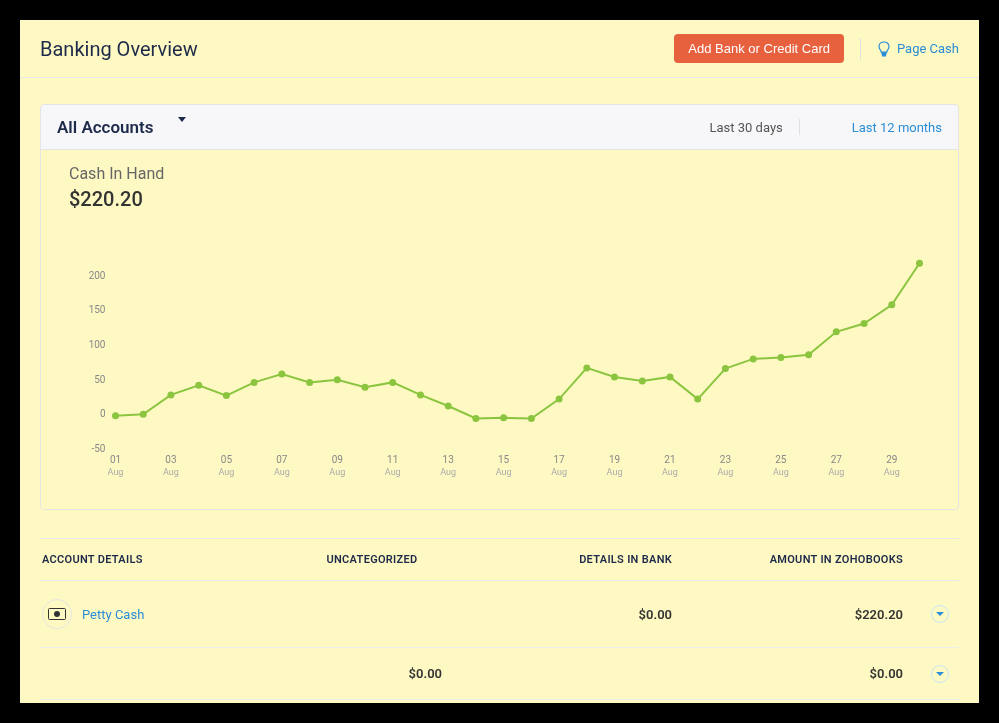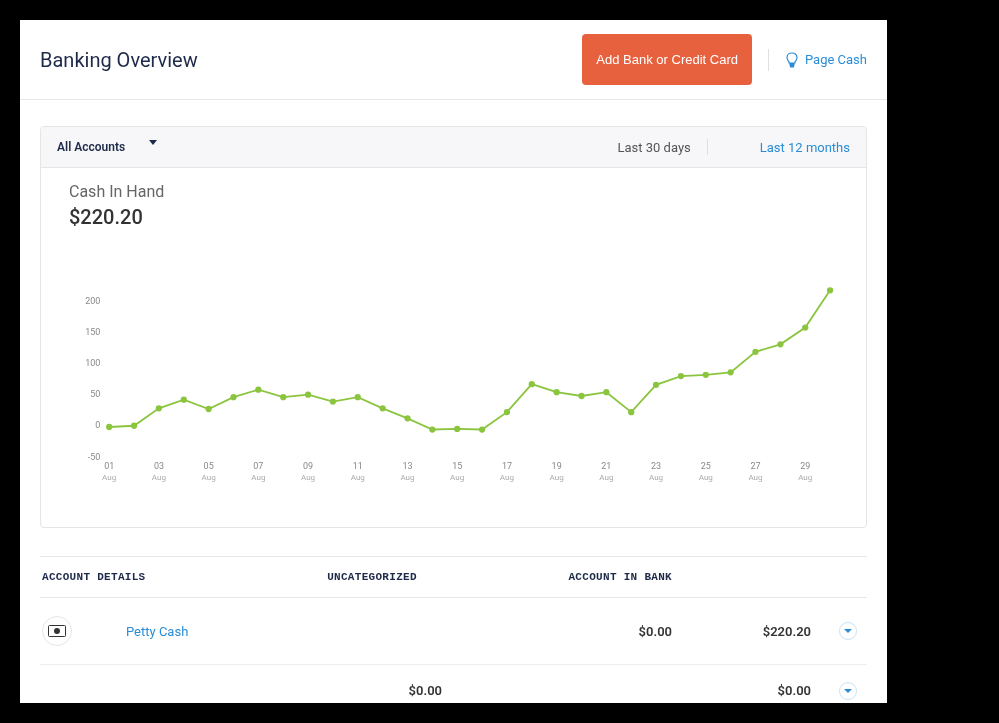--- a/index.html
+++ b/index.html
@@ -1,52 +1,52 @@
 <!DOCTYPE html>
 <html><head>
 <meta charset="utf-8">
 <style>
 * { box-sizing: border-box; margin: 0; padding: 0; }
 body { background: #000; padding: 20px; font-family: -apple-system, BlinkMacSystemFont, "Segoe UI", Roboto, Helvetica, Arial, sans-serif; }
-.app { background: #ffffff; width: 867px; height: 683px; overflow: hidden; }
+.app { background: #fef9c3; width: 959px; height: 683px; overflow: hidden; }
 .header { display: flex; align-items: center; justify-content: space-between; padding: 14px 20px 14px 20px; border-bottom: 1px solid #e7e7e7; }
 .page-title { font-size: 20px; font-weight: 400; color: #1e2a4a; }
 .header-actions { display: flex; align-items: center; gap: 16px; }
-.btn-primary { background: #e7613e; color: #fff; border: none; border-radius: 4px; padding: 18px 14px; font-size: 13px; cursor: pointer; }
+.btn-primary { background: #e7613e; color: #fff; border: none; border-radius: 4px; padding: 7px 14px; font-size: 13px; cursor: pointer; }
 .tips-sep { width: 1px; height: 22px; background: #e0e0e0; }
 .page-tips { display: flex; align-items: center; gap: 6px; color: #2a8dd6; font-size: 13px; cursor: pointer; }
 .lightbulb-icon svg { display: block; }
 .content { padding: 26px 20px 0 20px; }
 .card { border: 1px solid #e5e5e5; border-radius: 4px; }
 .card-header { display: flex; align-items: center; justify-content: space-between; background: #f7f7f9; padding: 12px 16px; border-bottom: 1px solid #e5e5e5; border-radius: 4px 4px 0 0; }
-.accounts-dd { display: flex; gap: 24px; font-size: 12px; font-weight: 600; color: #1e2a4a; cursor: pointer; }
+.accounts-dd { display: flex; gap: 24px; font-size: 17px; font-weight: 600; color: #1e2a4a; cursor: pointer; }
 .caret-down-icon { width: 0; height: 0; border-left: 4px solid transparent; border-right: 4px solid transparent; border-top: 5px solid #1e2a4a; }
 .range-tabs { display: flex; align-items: center; gap: 16px; font-size: 13px; }
 .range-tab { color: #555; cursor: pointer; padding-left: 36px; }
 .range-sep { width: 1px; height: 16px; background: #e0e0e0; }
 .range-tab.active { color: #2a8dd6; }
 .account-summary { padding: 14px 28px 0 28px; }
 .summary-label { font-size: 16px; color: #666; }
 .summary-value { font-size: 20px; font-weight: 500; color: #333; margin-top: 4px; }
 .chart-wrap { padding: 0 18px 18px 18px; }
 svg.chart { width: 100%; height: 280px; display: block; }
 .axis-label { font-size: 10px; fill: #888; }
 .axis-label-sub { font-size: 9px; fill: #aaa; }
 .table { margin-top: 28px; width: 100%; }
 .table-head { display: flex; border-top: 1px solid #e7e7e7; border-bottom: 1px solid #e7e7e7; padding: 14px 2px; }
-.th { font-size: 11px; font-weight: 600; color: #1e2a4a; letter-spacing: 0.3px; font-family: Liberation Mono, monospace; }
+.th { font-size: 11px; font-weight: 600; color: #1e2a4a; letter-spacing: 0.3px; }
 .col-acc { flex: 0 0 230px; }
 .col-uncat { flex: 0 0 200px; text-align: center; }
 .col-bank { flex: 0 0 200px; text-align: right; }
 .col-zoho { flex: 1; text-align: right; padding-right: 54px; }
 .table-row { display: flex; align-items: center; padding: 18px 2px; border-bottom: 1px solid #eee; font-size: 13px; }
 .acc-cell { display: flex; align-items: center; gap: 10px; flex: 0 0 230px; }
 .acc-icon-circle { width: 30px; height: 30px; border: 1px solid #e5e5e5; border-radius: 50%; display: flex; align-items: center; justify-content: center; }
 .cash-icon svg { display: block; }
-.acc-link { color: #2a8dd6; cursor: pointer; margin-left: 44px; }
+.acc-link { color: #2a8dd6; cursor: pointer; }
 .uncat-cell { flex: 0 0 200px; color: #333; }
 .bank-cell { flex: 0 0 200px; text-align: right; font-weight: 600; color: #333; }
 .zoho-cell { flex: 1; text-align: right; padding-right: 54px; font-weight: 600; color: #333; position: relative; }
 .refresh-circle { position: absolute; right: 8px; top: 50%; transform: translateY(-50%); width: 18px; height: 18px; border: 1px solid #c9e4f6; border-radius: 50%; display: flex; align-items: center; justify-content: center; cursor: pointer; }
 .arrow-down-icon { width: 0; height: 0; border-left: 4px solid transparent; border-right: 4px solid transparent; border-top: 4px solid #2a8dd6; }
 </style>
 </head>
 <body>
 
 <div class="app">
@@ -153,21 +153,22 @@
             <circle cx="832.3" cy="93.8" r="3.5" fill="#8bc53f"></circle>
             <circle cx="860.0" cy="52.2" r="3.5" fill="#8bc53f"></circle>
           </svg>
       </div>
     </div>
 
     <div class="table">
       <div class="table-head">
         <div class="th col-acc">ACCOUNT DETAILS</div>
         <div class="th col-uncat">UNCATEGORIZED</div>
-        <div class="th col-bank">ACCOUNT IN BANK</div>
+        <div class="th col-bank">DETAILS IN BANK</div>
+        <div class="th col-zoho">AMOUNT IN ZOHOBOOKS</div>
       </div>
       <div id="table-body">
           <div class="table-row">
       <div class="acc-cell">
         <div class="acc-icon-circle">
           <span class="cash-icon">
                   <svg width="18" height="12" viewBox="0 0 18 12">
                     <rect x="0.5" y="0.5" width="17" height="11" rx="1" fill="none" stroke="#333" stroke-width="1"></rect>
                     <circle cx="9" cy="6" r="3" fill="#333"></circle>
                   </svg>

